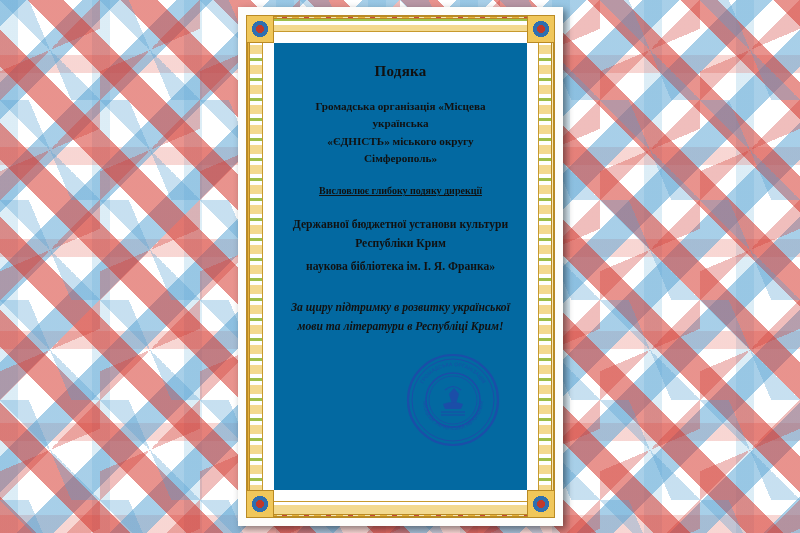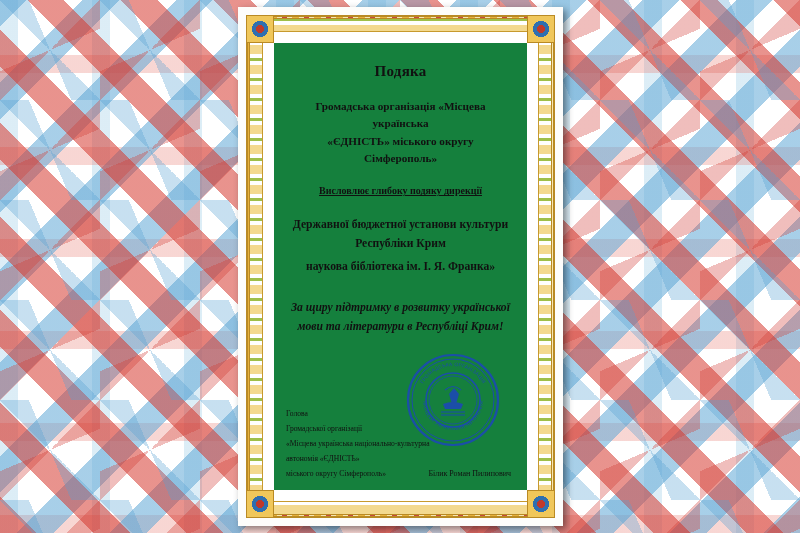--- a/index.html
+++ b/index.html
@@ -111,21 +111,21 @@
   .c-bl { left: 8px;  bottom: 8px; }
   .c-br { right: 8px; bottom: 8px; }
 
   
   .content {
     position: absolute;
     left: 36px;
     right: 36px;
     top: 36px;
     bottom: 36px;
-    background: #15803d;
+    background: #0369a1;
     padding: 14px 12px 10px 12px;
     box-sizing: border-box;
     text-align: center;
     color: #111;
   }
   .doc-title {
     font-size: 15px;
     font-weight: bold;
     margin: 6px 0 18px 0;
     letter-spacing: .3px;
@@ -256,28 +256,16 @@
           <g stroke="#1b4ea8" stroke-width="1.1" fill="none">
             <path d="M36 60 h24"></path>
             <path d="M36 63 h24"></path>
             <path d="M40 38 q8 -7 16 0"></path>
           </g>
           <path d="M44 42 l5 -6 l5 6 l-3 10 h-4 z" fill="#1b4ea8"></path>
           <path d="M38 52 q10 -4 20 0 l-2 5 h-16 z" fill="#1b4ea8"></path>
         </svg>
       </div>
 
-      <div class="sign-area">
-        <div class="sign-lines">
-          <div class="ln">Голова</div>
-          <div class="ln">Громадської організації</div>
-          <div class="ln">«Місцева українська національно-культурна</div>
-          <div class="ln">автономія «ЄДНІСТЬ»</div>
-          <div class="sign-row">
-            <span class="ln">міського округу Сімферополь»</span>
-            <span class="sign-name">Білик Роман Пилипович</span>
-          </div>
-        </div>
-      </div>
 
     </div>
   </div>
 </div>
 
 </body></html>

